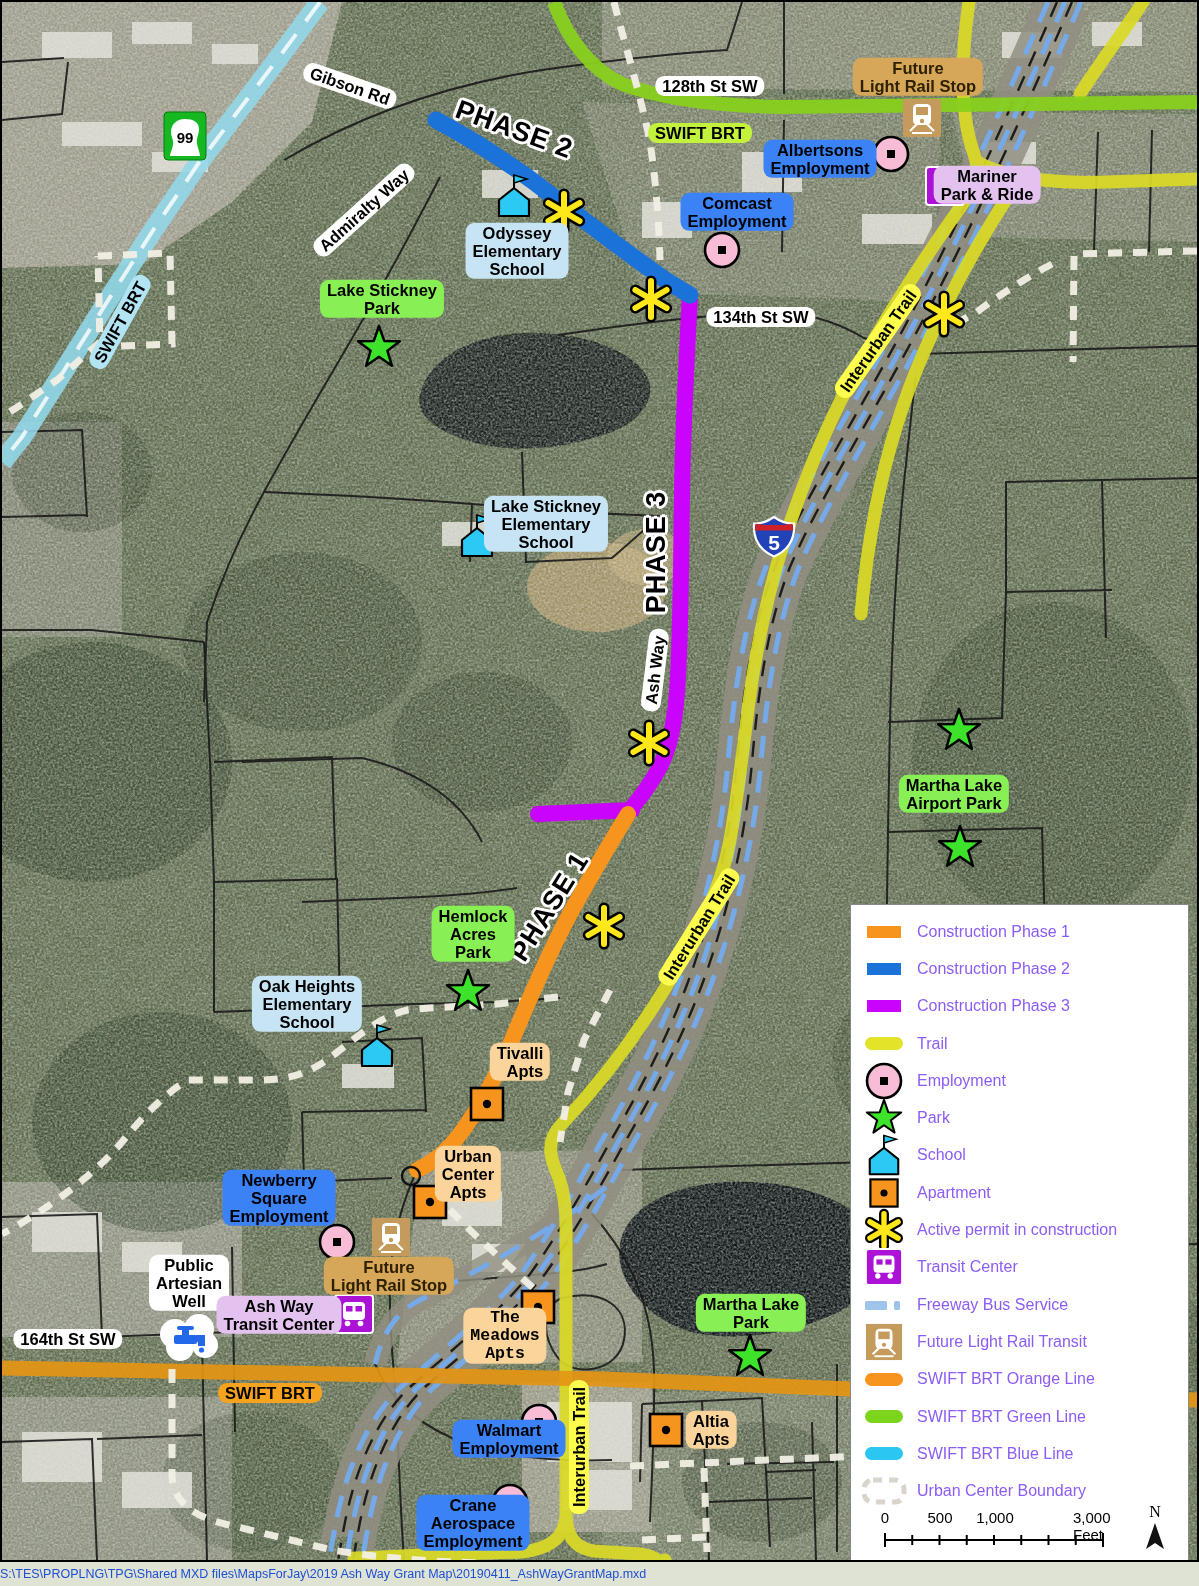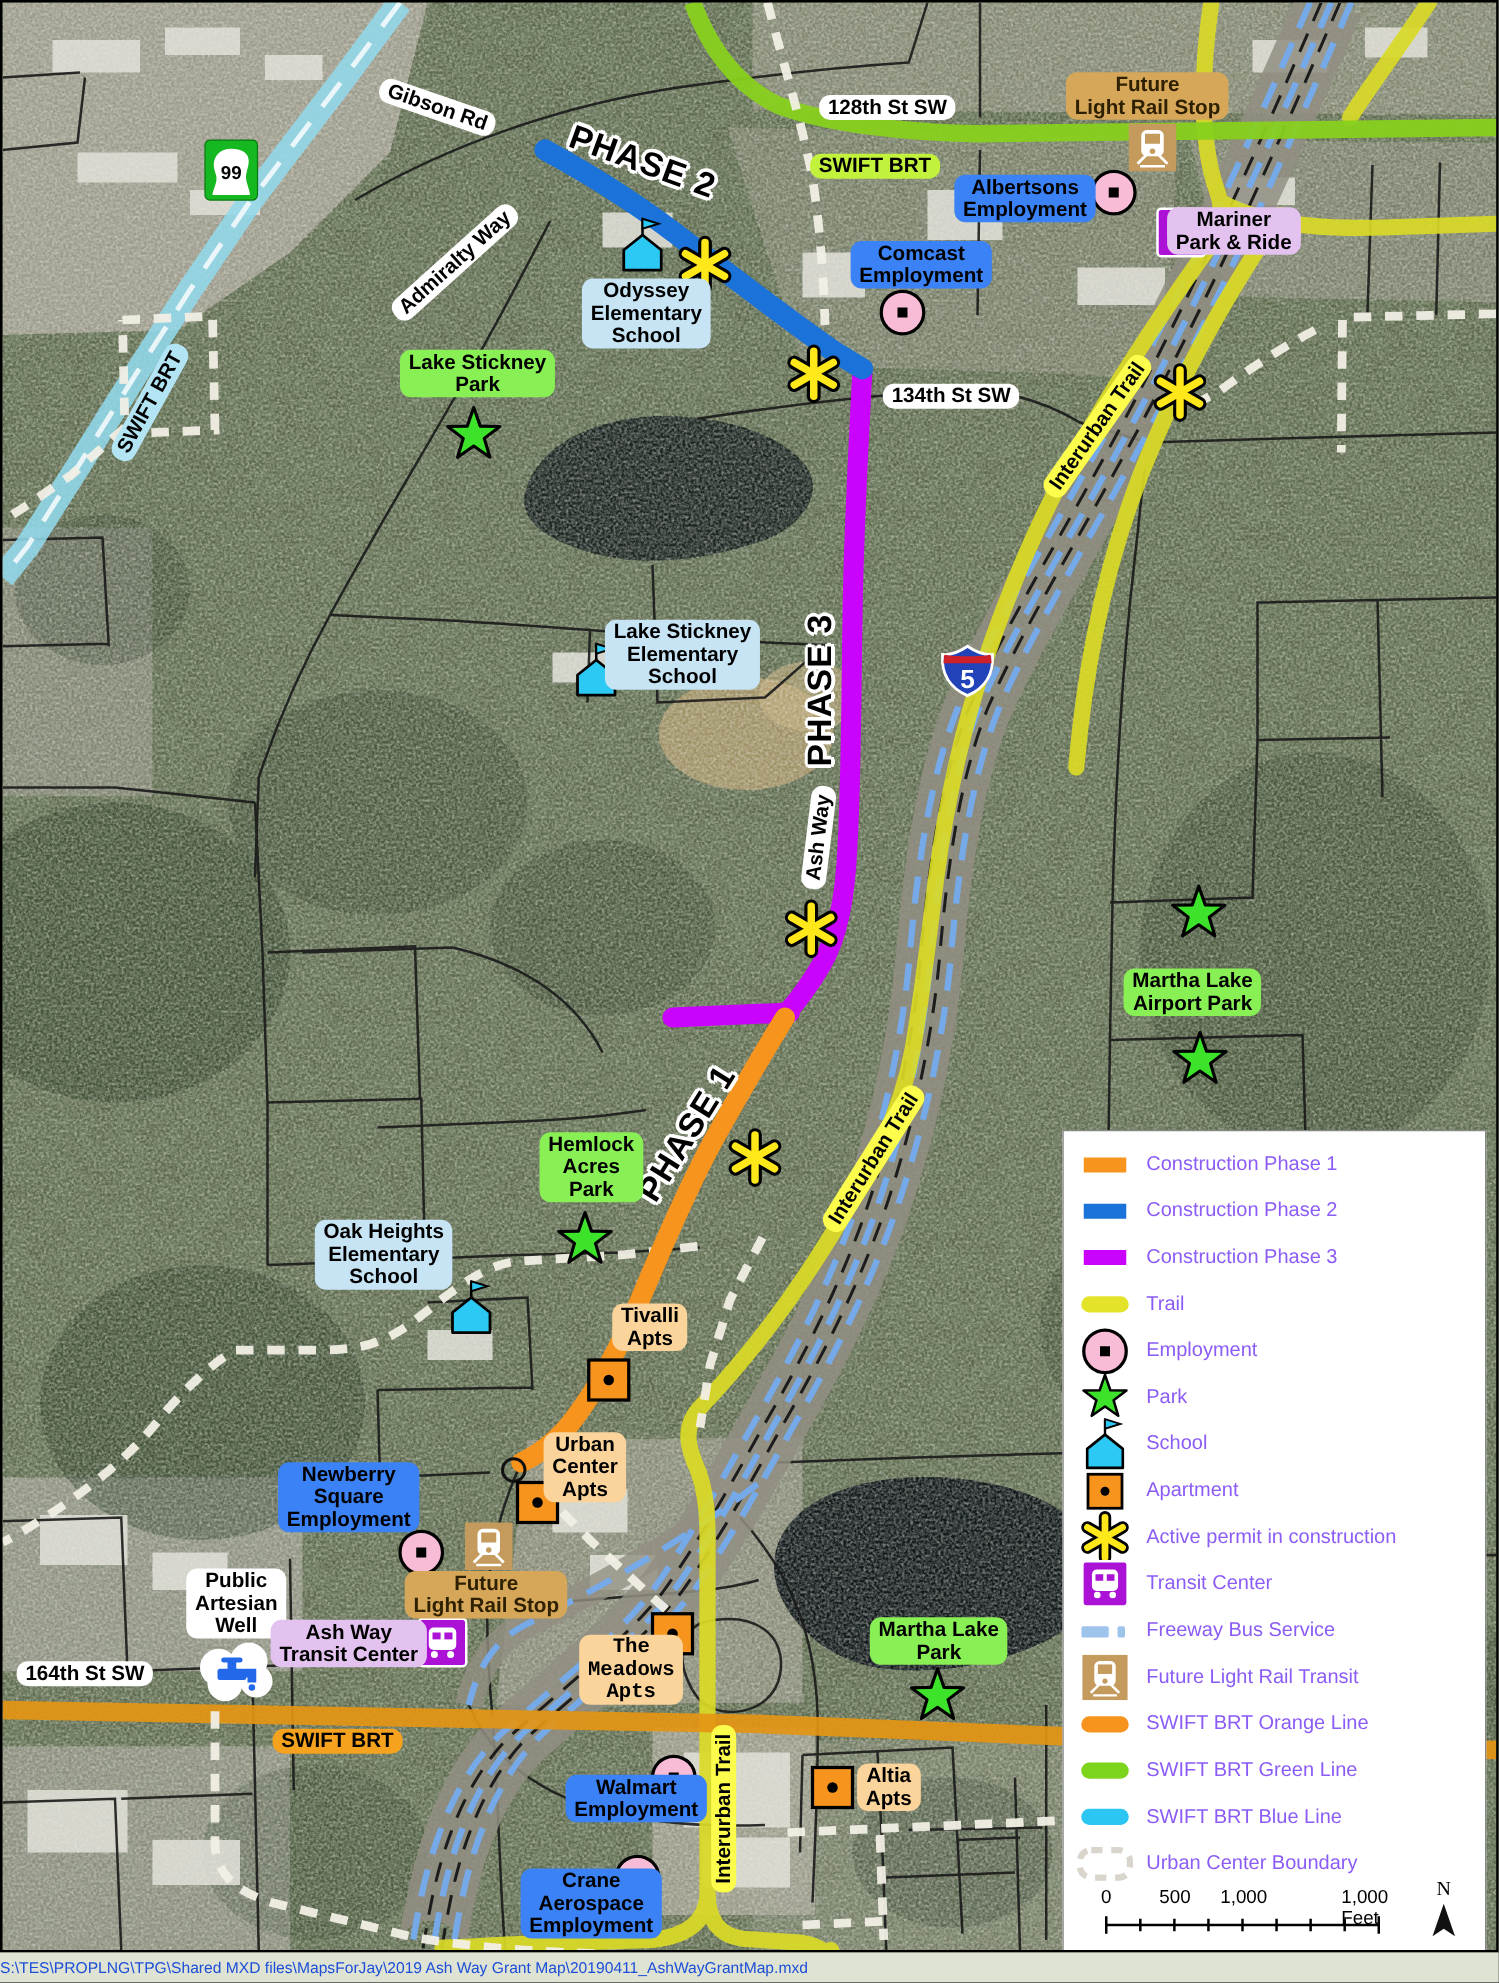--- a/index.html
+++ b/index.html
@@ -316,21 +316,21 @@
     <div class="mlbl c-green" style="left:952px;top:792px;">Martha Lake
 Airport Park</div>
     <div class="mlbl phase-lbl" style="left:548px;top:905px;transform:translate(-50%,-50%) rotate(-58deg);">PHASE 1</div>
     <div class="mlbl c-green" style="left:471px;top:932px;">Hemlock
 Acres
 Park</div>
     <div class="mlbl c-yellow" style="left:697px;top:925px;transform:translate(-50%,-50%) rotate(-58deg);">Interurban Trail</div>
     <div class="mlbl c-blue" style="left:305px;top:1002px;">Oak Heights
 Elementary
 School</div>
-    <div class="mlbl c-peach" style="left:518px;top:1060px;">Tivalli
+    <div class="mlbl c-peach" style="left:518px;top:1060px;text-align:right;">Tivalli
 Apts</div>
     <div class="mlbl c-peach" style="left:466px;top:1172px;">Urban
 Center
 Apts</div>
     <div class="mlbl c-pink" style="left:277px;top:1196px;">Newberry
 Square
 Employment</div>
     <div class="mlbl c-white" style="left:187px;top:1281px;">Public
 Artesian
 Well</div>
@@ -469,21 +469,21 @@
               <rect x="4" y="4" width="40" height="22" rx="9" fill="none" stroke="#D9D5CC" stroke-width="5" stroke-dasharray="9 7"></rect>
             </svg>
           </span>
           <span class="lg-txt">Urban Center Boundary</span>
         </div>
 
     <div class="scale-wrap">
       <span class="scale-num" style="left:22px">0</span>
       <span class="scale-num" style="left:77px">500</span>
       <span class="scale-num" style="left:132px">1,000</span>
-      <span class="scale-num" style="left:245px">1,000 Feet</span>
+      <span class="scale-num" style="left:245px">3,000 Feet</span>
       <svg width="240" height="18" style="position:absolute;left:17px;top:22px">
         <line x1="5" y1="9" x2="223" y2="9" stroke="#000" stroke-width="2"></line>
         <g stroke="#000" stroke-width="2">
           <line x1="5" y1="2" x2="5" y2="16"></line>
               <line x1="32.25" y1="4" x2="32.25" y2="14"></line>
               <line x1="59.5" y1="4" x2="59.5" y2="14"></line>
           <line x1="86.75" y1="4" x2="86.75" y2="14"></line>
               <line x1="114" y1="4" x2="114" y2="14"></line>
               <line x1="141.25" y1="4" x2="141.25" y2="14"></line>
           <line x1="168.5" y1="4" x2="168.5" y2="14"></line>

